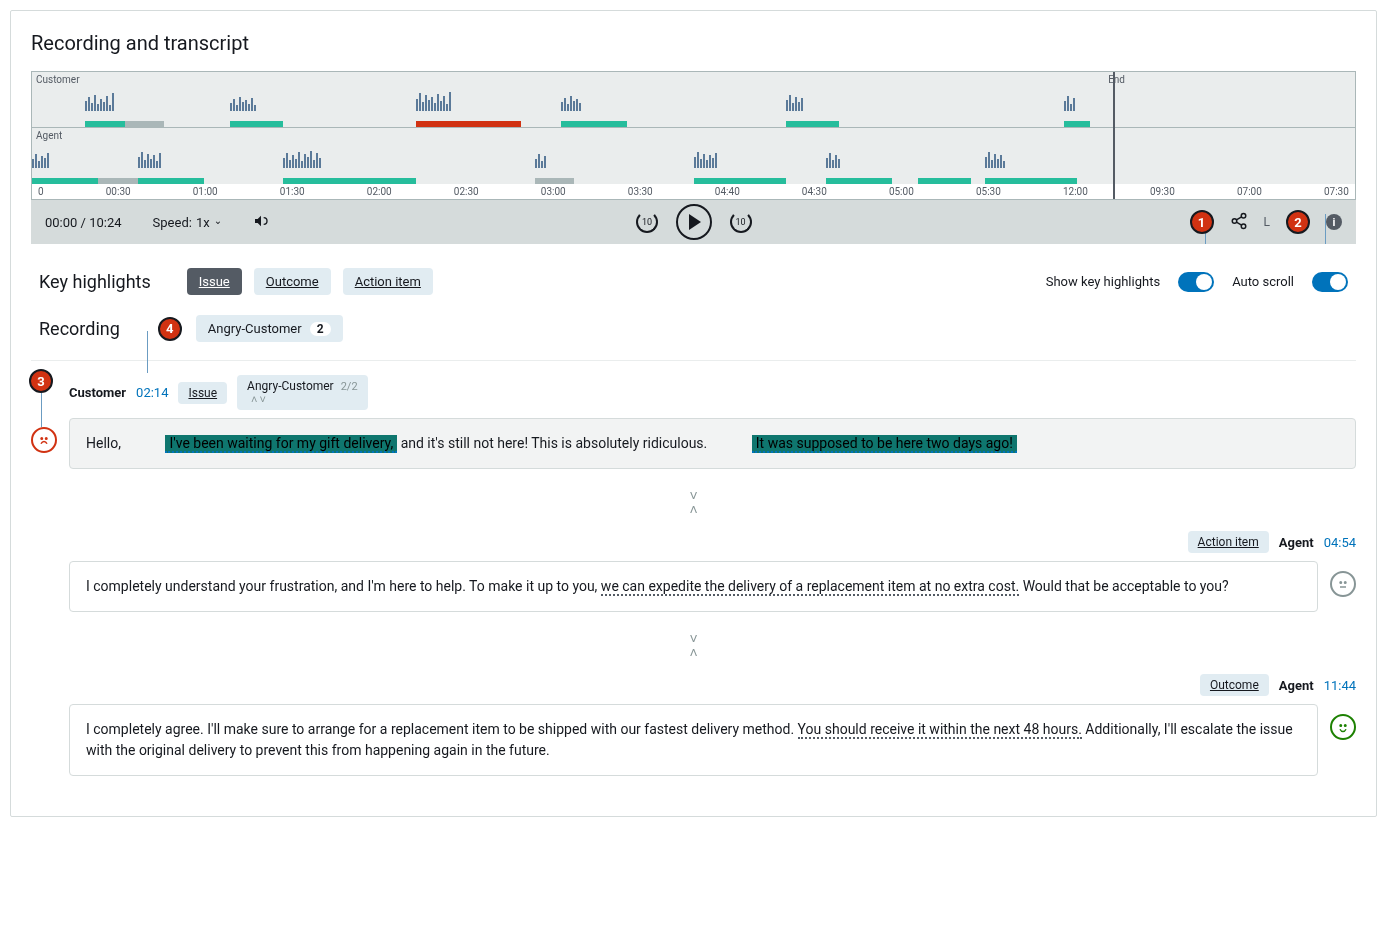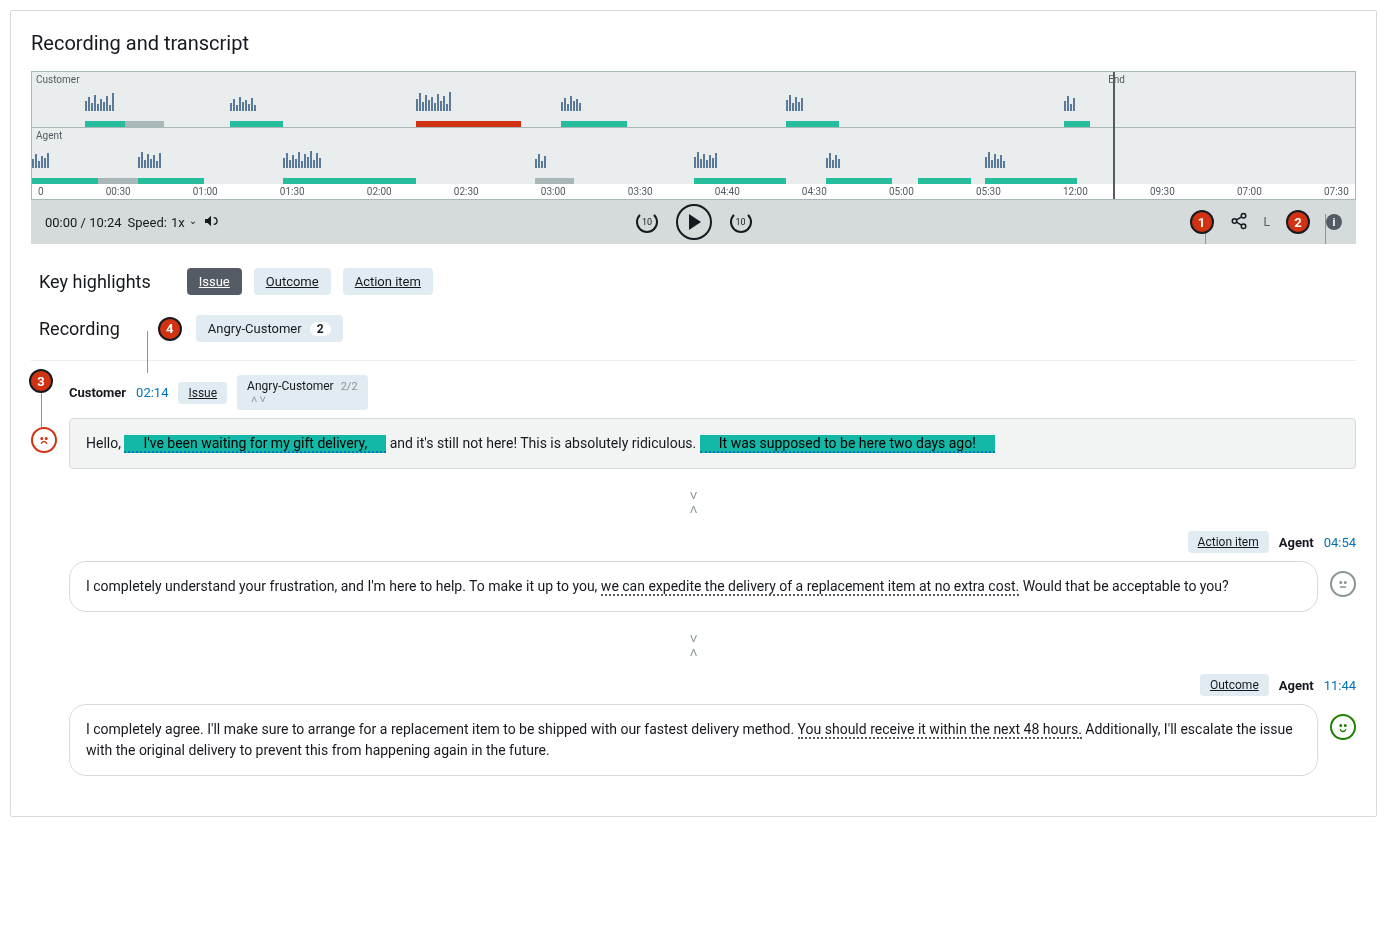--- a/index.html
+++ b/index.html
@@ -88,21 +88,21 @@
     color:#545b64;
     background:#fff;
   }
 
   
   .controls {
     background:#d5dbdb;
     display:flex;
     align-items:center;
     padding:10px 14px;
-    gap:6px;
+    gap:31px;
     position:relative;
   }
   .ctrl-time { font-size:13px; color:#16191f; }
   .speed { display:flex; align-items:center; gap:4px; font-size:13px; }
   .speed-sel { display:flex; align-items:flex-start; gap:4px; cursor:pointer; }
   .ctrl-center {
     position:absolute;
     left:50%;
     transform:translateX(-50%);
     display:flex;
@@ -188,36 +188,35 @@
     line-height:1.5;
     background:#fff;
   }
   .bubble.customer {
     background:#f2f3f3;
     margin-left:38px;
   }
   .bubble.agent {
     margin-right:38px;
     margin-left:38px;
-    border-radius:17px;
   }
   .emote {
     position:absolute;
     width:26px;height:26px;border:2px solid;border-radius:50%;
     display:flex;align-items:center;justify-content:center;
     font-size:14px;
     top:40px;
   }
   .emote.left { left:0; }
   .emote.right{ right:0; }
   .emote.sad { border-color:#d13212; color:#d13212; }
   .emote.neutral { border-color:#879596; color:#879596; }
   .emote.happy { border-color:#1d8102; color:#1d8102; }
 
-  mark.hl { background:#14b8a6; padding:0 19px; border-bottom:2px dotted #0073bb; }
+  mark.hl { background:#0f766e; padding:0 4px; border-bottom:2px dotted #0073bb;margin-left:41px; }
   .u-dotted { border-bottom:2px dotted #545b64; }
 
   .collapse-arrows { text-align:center; color:#879596; font-size:14px; margin:6px 0 14px; }
   .collapse-arrows div {cursor:pointer; line-height:1;}
 
   
   .callout {
     position:absolute;
     width:24px;height:24px;border-radius:50%;
     background:#d13212;border:2px solid #16191f;
@@ -472,20 +471,30 @@
       <span class="info-circle">i</span>
     </div>
   </div>
 
   <div class="hl-row" style="position:relative;">
     <span class="hl-label">Key highlights</span>
     <span class="chip active">Issue</span>
     <span class="chip">Outcome</span>
     <span class="chip">Action item</span>
 
+    <div class="toggles">
+      <span>Show key highlights</span>
+      <span class="toggle">
+          <span class="knob"></span>
+        </span>
+      <span>Auto scroll</span>
+      <span class="toggle">
+          <span class="knob"></span>
+        </span>
+    </div>
 
     <div class="callout-line" style="right:150px;top:-30px;height:30px;"></div>
     <div class="callout-line" style="right:30px;top:-30px;height:30px;"></div>
   </div>
 
   <div class="categories-row" style="position:relative;">
     <span class="hl-label" style="font-size:18px;">Recording</span>
     <span class="callout" style="position:static;">4</span>
     <span class="cat-chip">
       <span>Angry-Customer</span>

